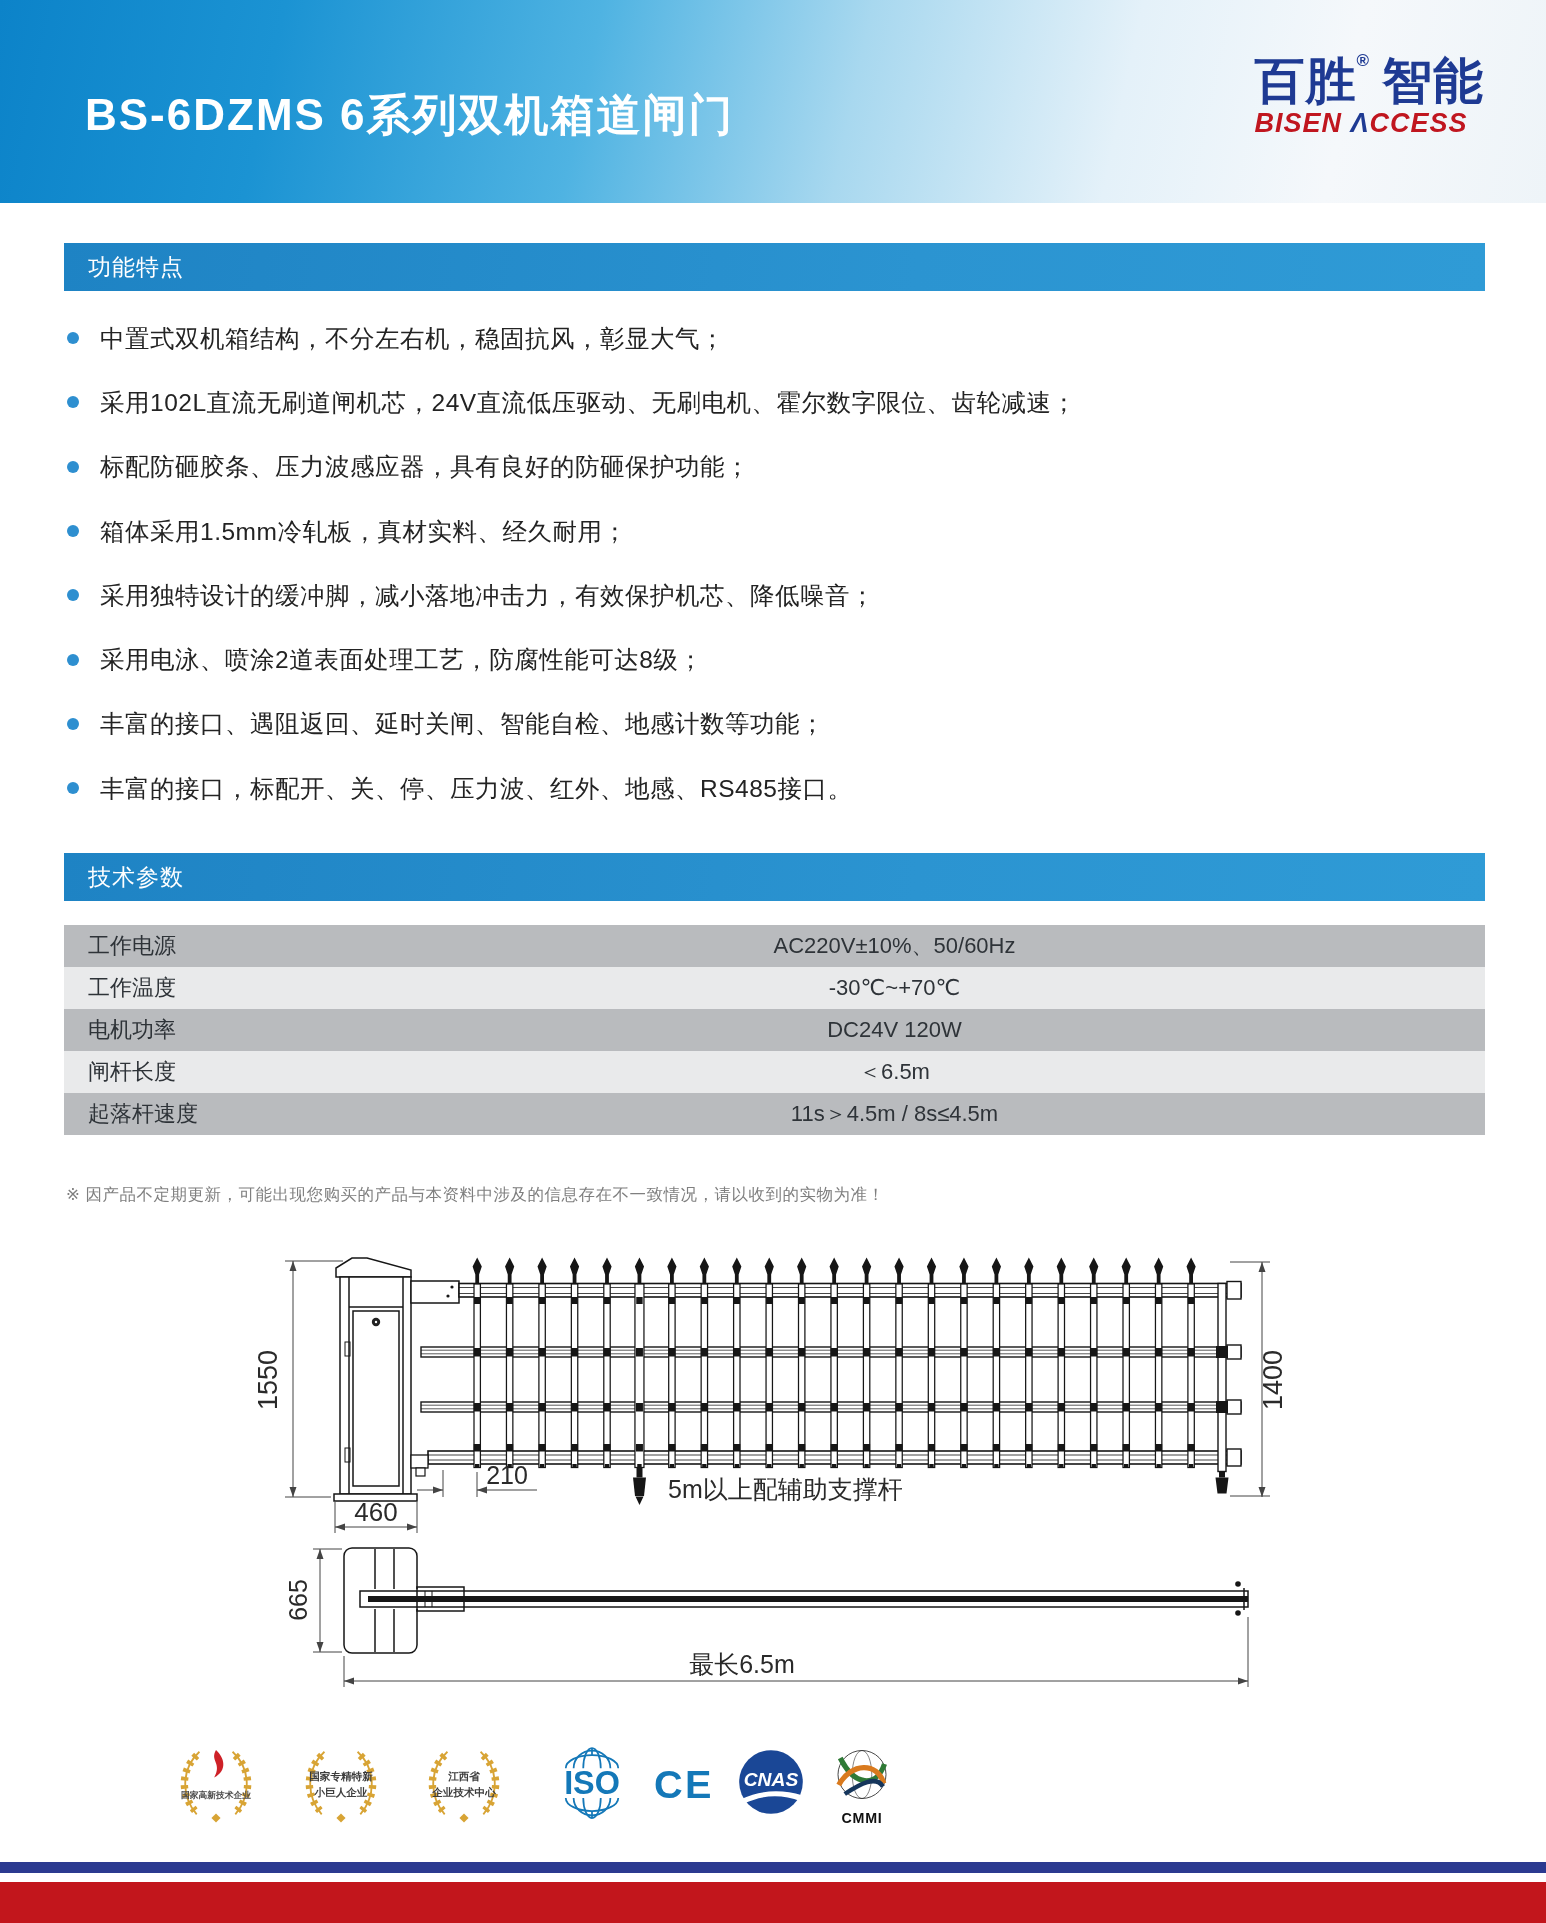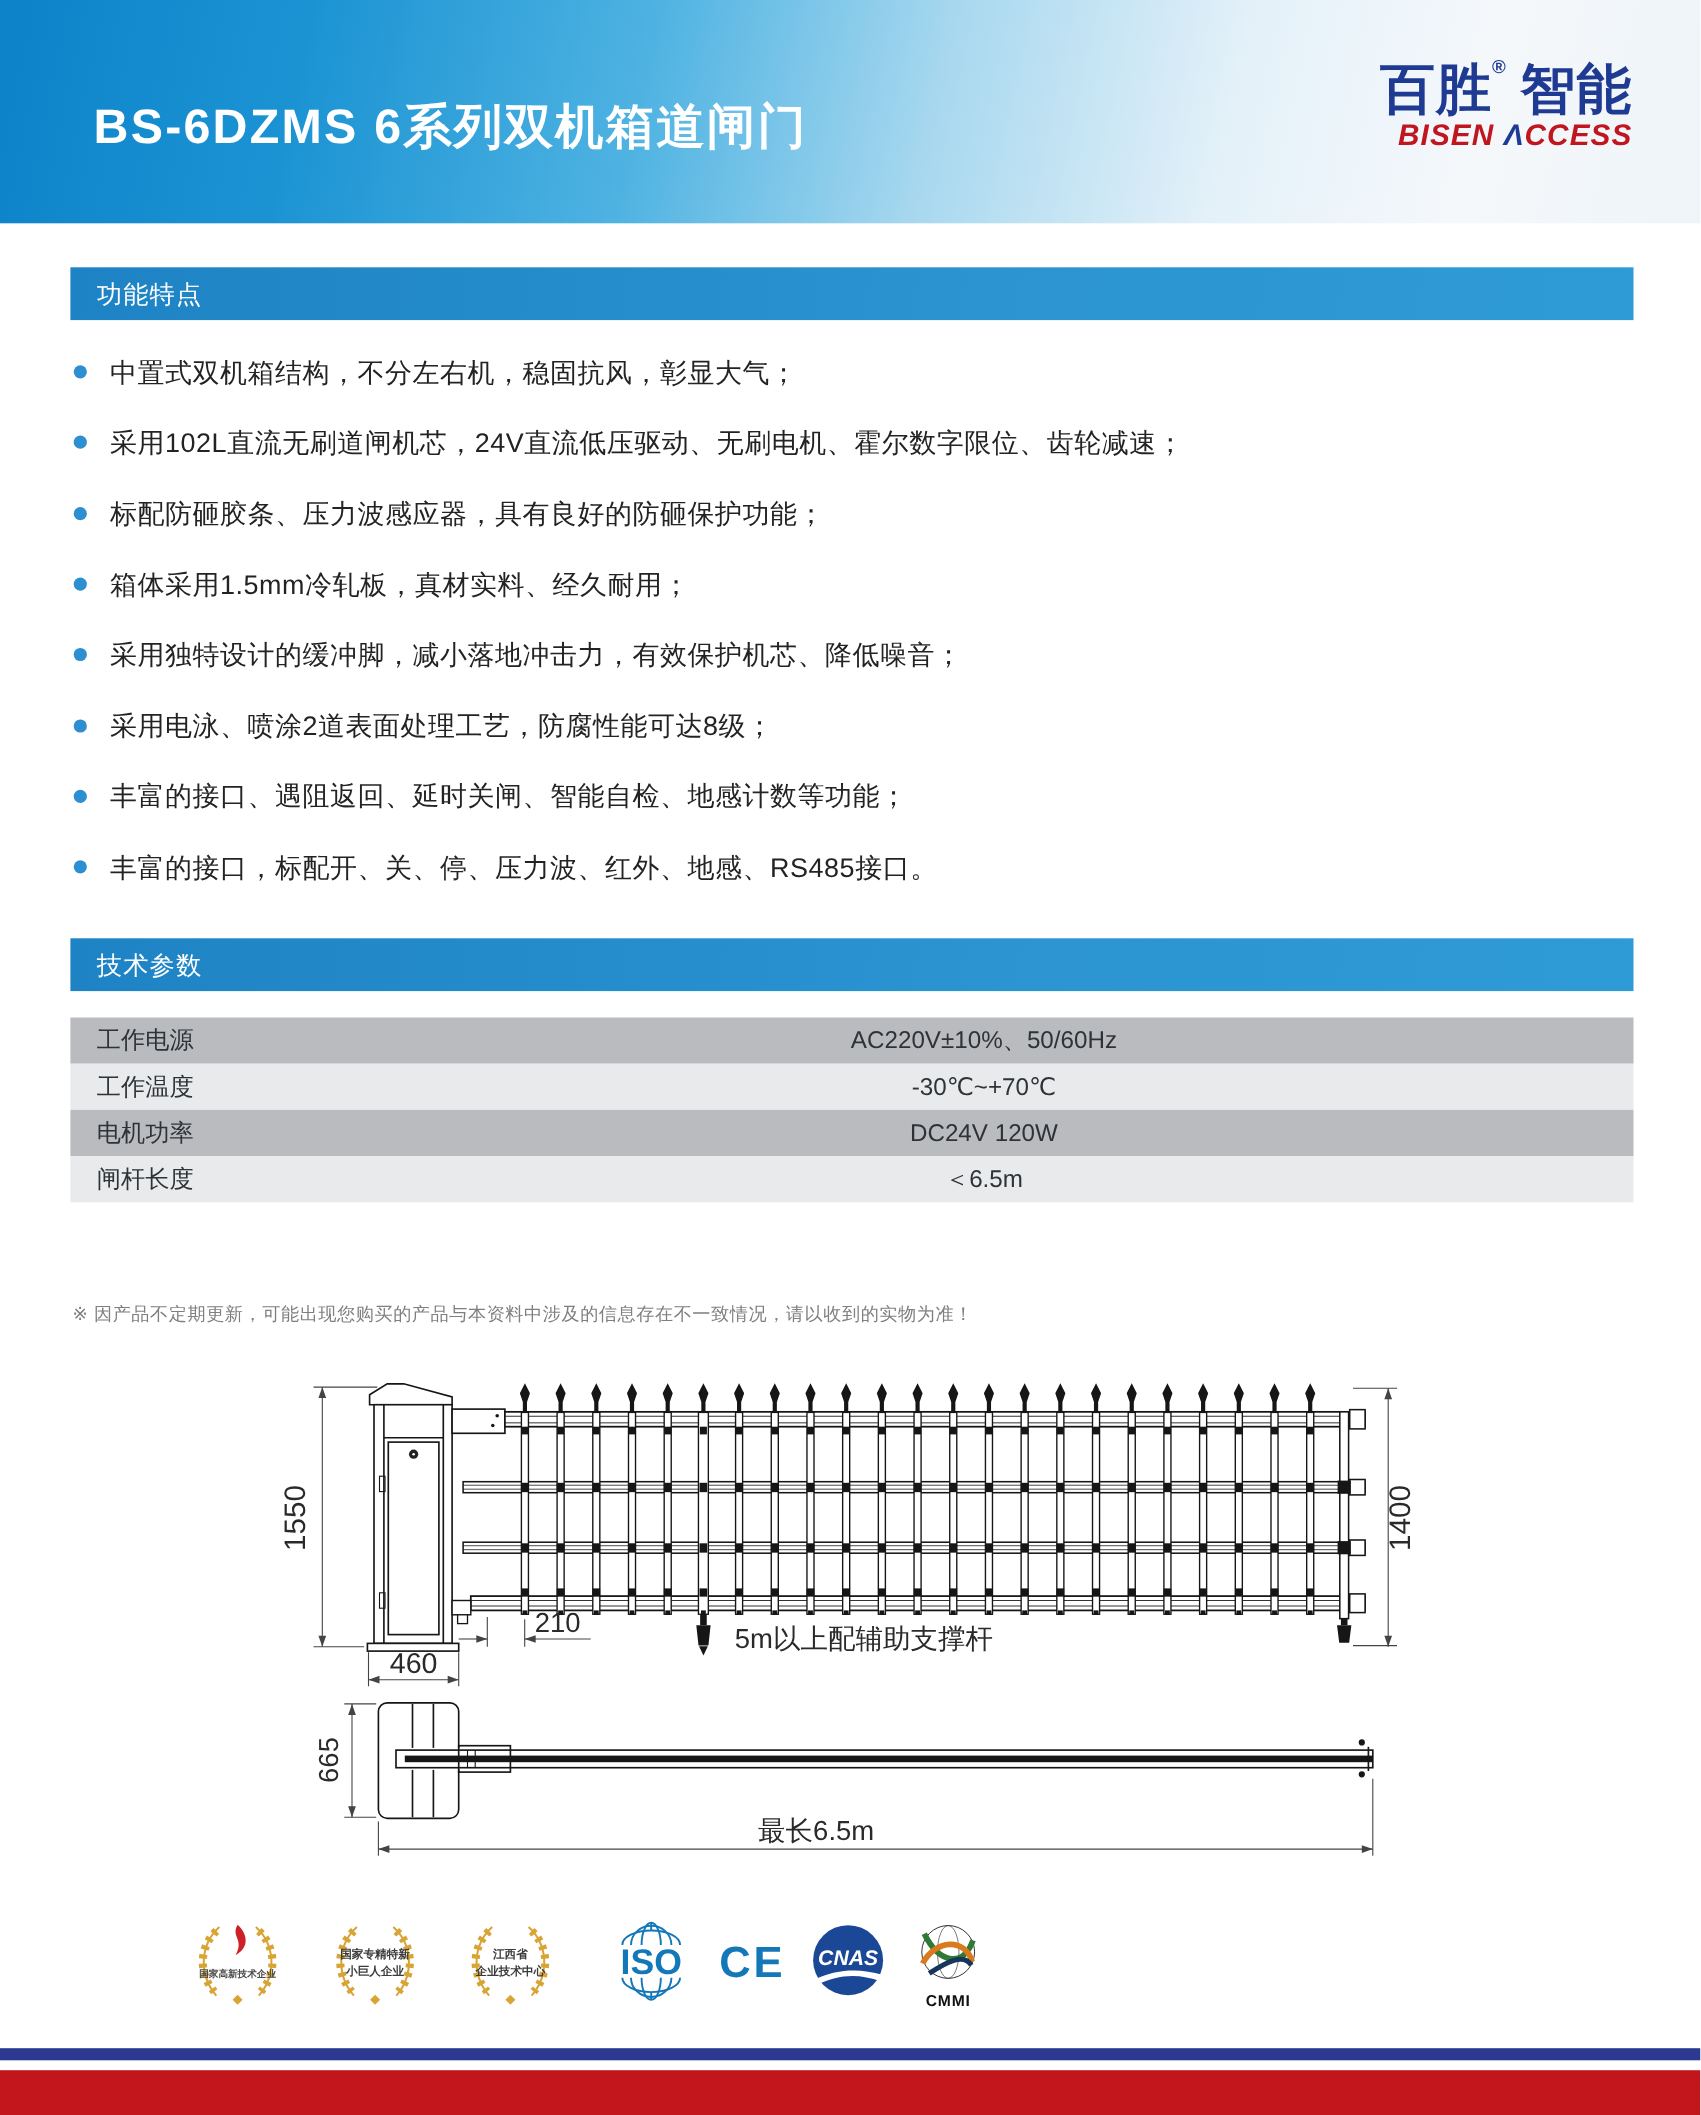--- a/index.html
+++ b/index.html
@@ -3,21 +3,21 @@
 <meta charset="utf-8">
 <style>
   html,body{margin:0;padding:0;background:#fff;}
   .page{position:relative;width:1546px;height:1923px;background:#ffffff;overflow:hidden;
         font-family:"Liberation Sans","DejaVu Sans",sans-serif;}
 
   
   .header{position:absolute;left:0;top:0;width:1546px;height:203px;
     background:linear-gradient(102deg,#0c83c9 0%,#1b93d3 18%,#4fb3e2 38%,#a8d8ef 55%,#e4f1f9 72%,#f5f8fb 86%,#eef4f8 100%);}
   .title{position:absolute;left:85px;top:86px;font-size:44px;font-weight:600;color:#ffffff;letter-spacing:2px;white-space:nowrap;}
-  .logo{position:absolute;right:62px;top:56px;text-align:right;}
+  .logo{position:absolute;right:62px;top:56px;}
   .logo-cn{font-size:50px;font-weight:800;color:#1e3a93;letter-spacing:1px;line-height:1;white-space:nowrap;}
   .logo-cn .reg{font-size:17px;vertical-align:top;position:relative;top:-4px;font-weight:700;}
   .logo-cn .cn2{margin-left:12px;}
   .logo-en{margin-top:4px;font-size:27px;font-weight:800;font-style:italic;color:#c0161f;letter-spacing:1px;line-height:1;white-space:nowrap;}
   .logo-en .tri{color:#1e3a93;}
 
   
   .section-bar{position:absolute;left:64px;width:1421px;height:48px;box-sizing:border-box;
     background:linear-gradient(96deg,#1e83c4 0%,#2b94d1 60%,#2f9bd6 100%);
     color:#fff;font-size:23px;display:flex;align-items:center;padding-left:24px;letter-spacing:1px;}
@@ -115,20 +115,24 @@
       <span class="spec-label">工作温度</span>
       <span class="spec-value">-30℃~+70℃</span>
     </div>
     <div class="spec-row dark">
       <span class="spec-label">电机功率</span>
       <span class="spec-value">DC24V  120W</span>
     </div>
     <div class="spec-row light">
       <span class="spec-label">闸杆长度</span>
       <span class="spec-value">＜6.5m</span>
+    </div>
+    <div class="spec-row dark">
+      <span class="spec-label">起落杆速度</span>
+      <span class="spec-value">11s＞4.5m / 8s≤4.5m</span>
     </div>
   </div>
 
   <div class="note">※ 因产品不定期更新，可能出现您购买的产品与本资料中涉及的信息存在不一致情况，请以收到的实物为准！</div>
 
   <svg class="drawing" width="1546" height="470" viewBox="0 1240 1546 470">
     <g stroke="#161616" fill="none" stroke-width="1.5">
 
       <path d="M336,1277 L336,1268 L352,1258 L367,1258 L411,1270 L411,1277 Z" fill="#fff"></path>
       <rect x="340" y="1277" width="71" height="217" fill="#fff"></rect>

